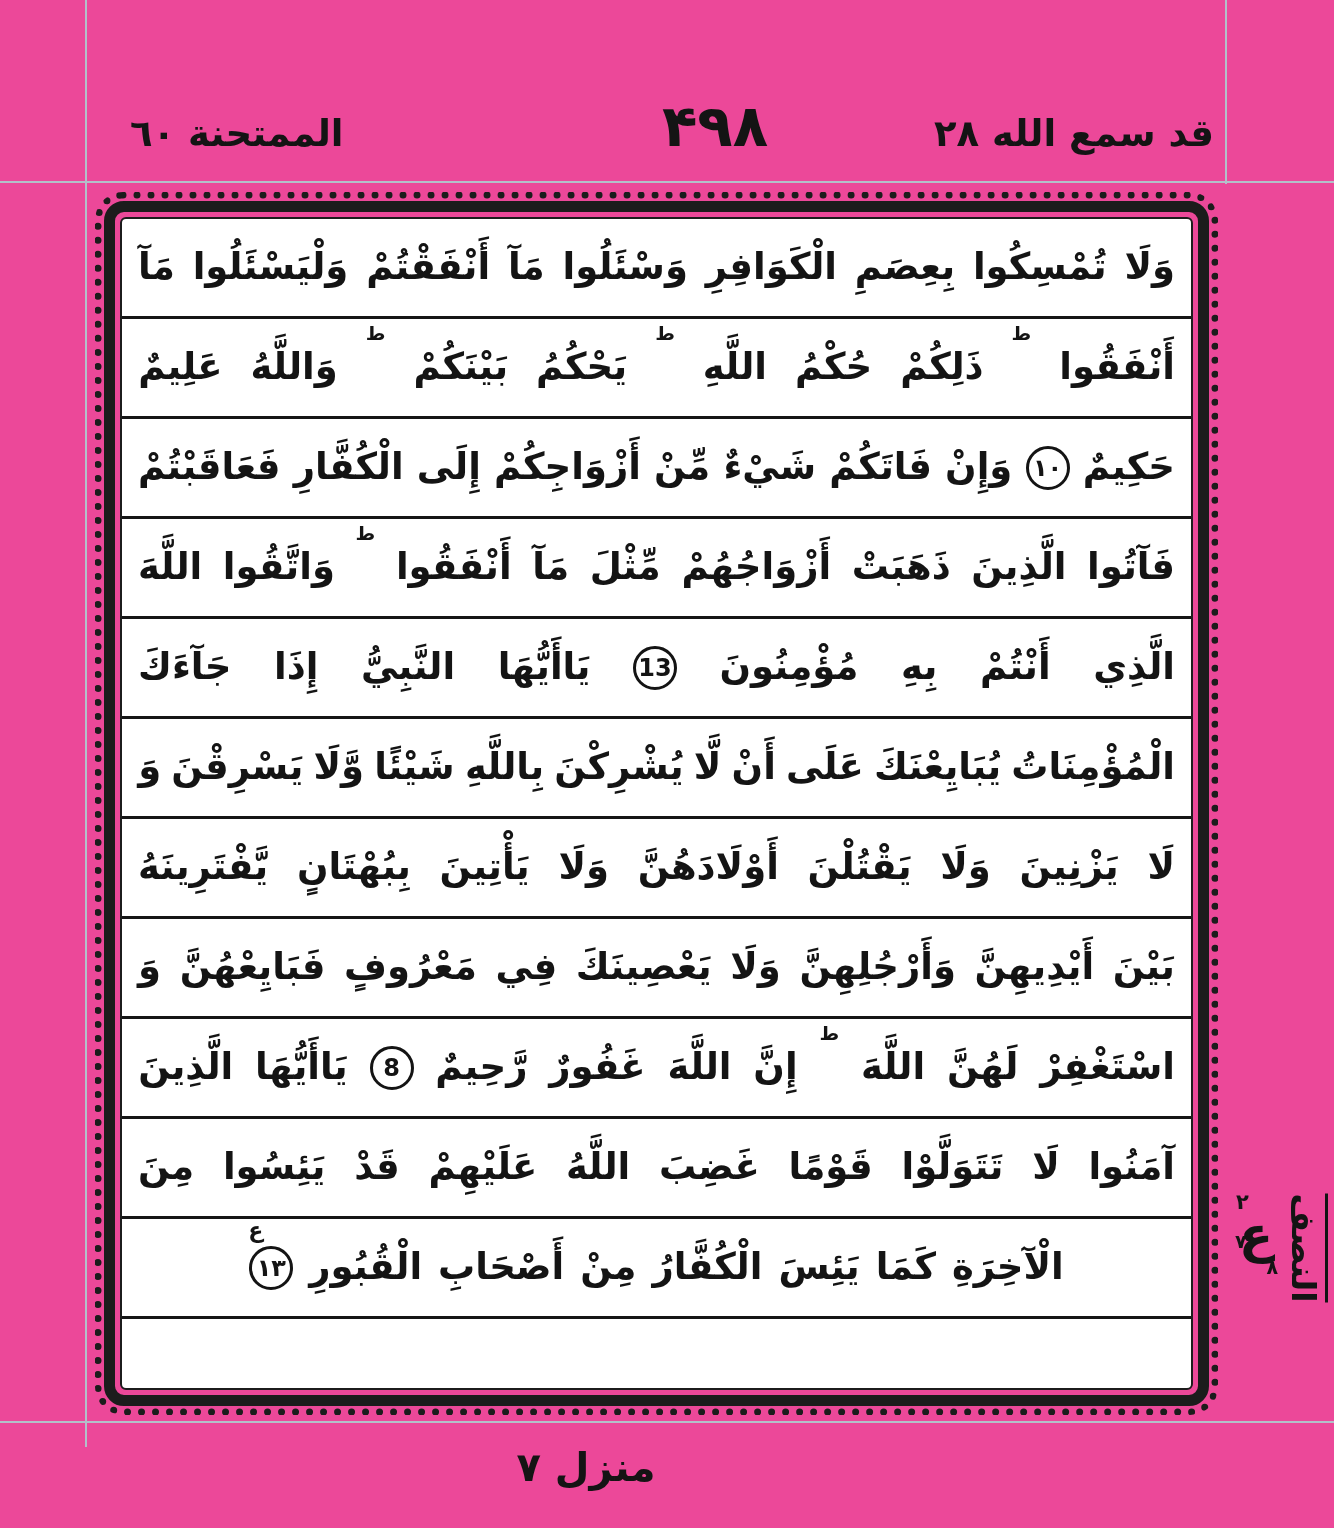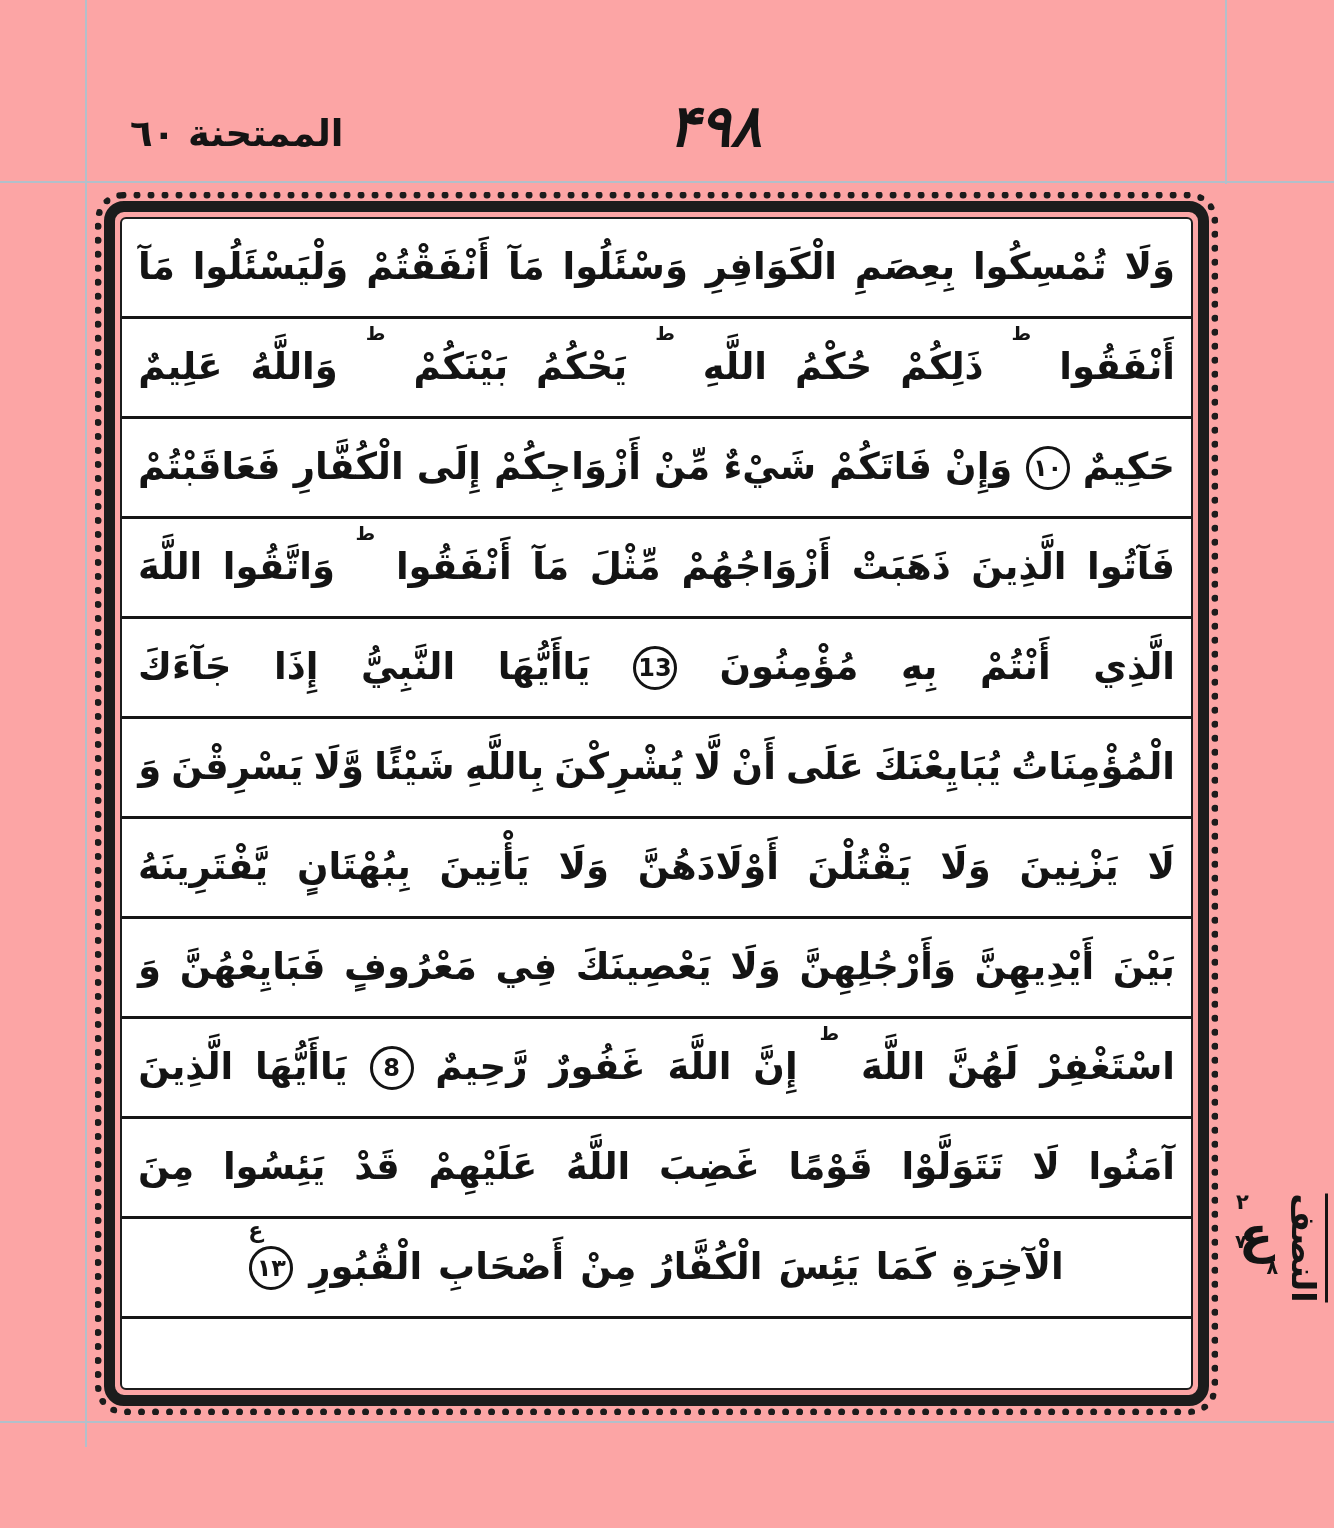--- a/index.html
+++ b/index.html
@@ -1,29 +1,29 @@
 <!DOCTYPE html>
 <html lang="ar" dir="rtl"><head>
 <meta charset="utf-8">
 <style>
   html,body{margin:0;padding:0;background:#ffffff;}
   .page{
-    position:relative;width:1334px;height:1528px;background:#fca5a5;
+    position:relative;width:1334px;height:1528px;background:#ec4899;
     font-family:"DejaVu Sans",sans-serif;color:#141414;overflow:hidden;
   }
   
   .rule{position:absolute;background:#b3bfca;}
   .rule-h-top{left:0;right:0;top:181px;height:2px;}
   .rule-h-bottom{left:0;right:0;top:1421px;height:2px;}
   .rule-v-left{left:85px;top:0;width:2px;height:1447px;}
   .rule-v-right{left:1225px;top:0;width:2px;height:184px;}
 
   
   .hdr-surah{position:absolute;left:130px;top:112px;font-size:37px;font-weight:bold;direction:rtl;}
-  .hdr-page{position:absolute;left:96px;right:0;top:92px;text-align:center;font-size:58px;font-weight:bold;font-style:italic;}
+  .hdr-page{position:absolute;left:96px;right:0;top:92px;text-align:center;font-size:58px;font-weight:bold;}
   .hdr-juz{position:absolute;right:120px;top:112px;font-size:37px;font-weight:bold;direction:rtl;}
 
   
   .frame-outer{
     position:absolute;left:95px;top:192px;width:1123px;height:1223px;
     border:7px dotted #1c1c1c;border-radius:28px;box-sizing:border-box;
   }
   .frame-band{position:absolute;inset:2px;border:11px solid #1c1c1c;border-radius:20px;}
   .frame-inner{
     position:absolute;inset:5px;border:2px solid #1c1c1c;border-radius:6px;
@@ -71,20 +71,21 @@
 
 <div class="page">
 
   <div class="rule rule-h-top"></div>
   <div class="rule rule-h-bottom"></div>
   <div class="rule rule-v-left"></div>
   <div class="rule rule-v-right"></div>
 
   <div class="hdr-surah">الممتحنة ٦٠</div>
   <div class="hdr-page">۴۹۸</div>
+  <div class="hdr-juz">قد سمع الله ٢٨</div>
 
   <div class="frame-outer">
     <div class="frame-band">
       <div class="frame-inner">
         <div style="display:flex;flex-direction:column;flex:1;">
             <div class="qrow">
               <span class="word">وَلَا</span>
               <span class="word">تُمْسِكُوا</span>
               <span class="word">بِعِصَمِ</span>
               <span class="word">الْكَوَافِرِ</span>
@@ -230,14 +231,17 @@
   <div class="nisf-wrap">
     <span>النصف</span>
   </div>
 
   <div class="ruku-marker">
     <span class="r-top">٢</span>
     <span class="r-mid"><span>ع</span><span class="r-side">٧</span></span>
     <span class="r-bottom">٨</span>
   </div>
 
+  <div class="manzil">
+    <span>منزل ٧</span>
+  </div>
 
 </div>
 
 </body></html>

